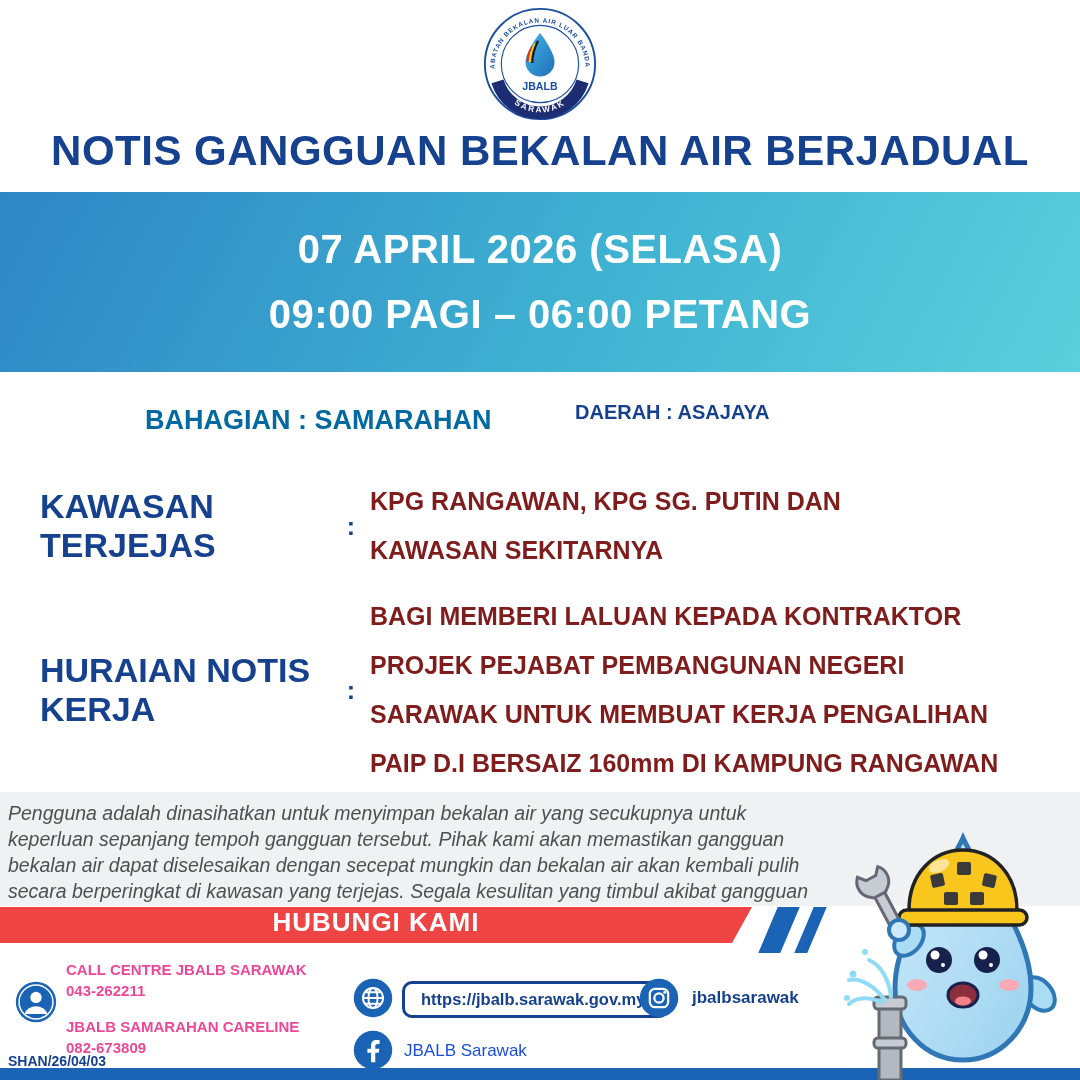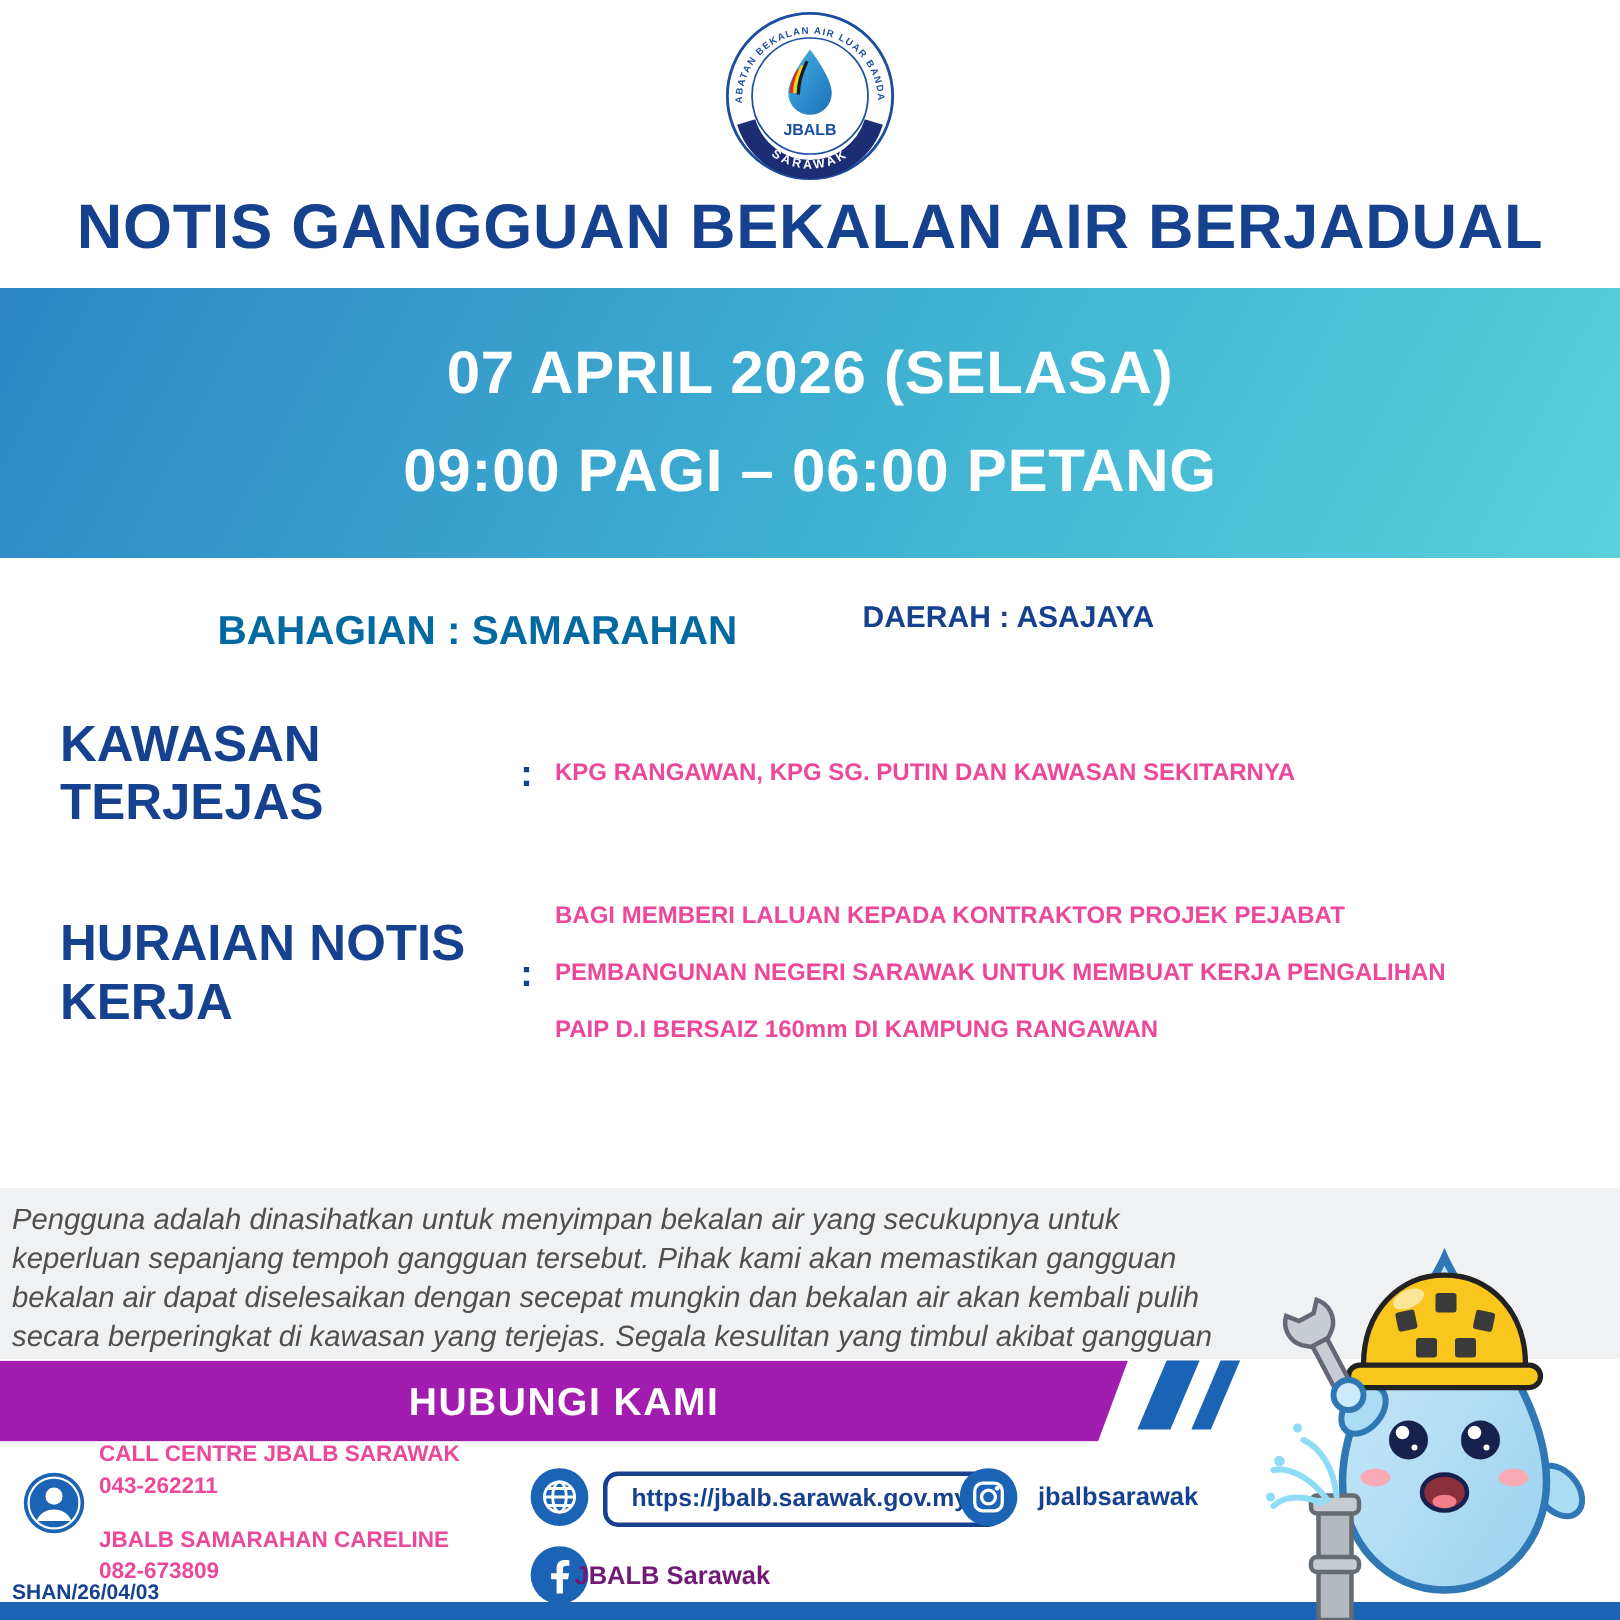--- a/index.html
+++ b/index.html
@@ -16,33 +16,33 @@
           background:linear-gradient(118deg,#2e86c5 0%,#3fb2d2 55%,#5bd0dc 100%);
           display:flex;flex-direction:column;align-items:center;justify-content:center;gap:20px}
   .banner .bline{color:#fff;font-weight:bold;font-size:40px;letter-spacing:.5px}
 
   .bahagian{position:absolute;left:145px;top:405px;font-size:27px;font-weight:bold;color:#0369a1}
   .daerah{position:absolute;left:575px;top:401px;font-size:20px;font-weight:bold;color:#15418f}
 
   .detail-row{position:absolute;left:40px;display:grid;grid-template-columns:292px 38px 650px;align-items:center}
   .detail-row .label{font-size:34px;font-weight:bold;color:#15418f}
   .detail-row .colon{font-size:25px;font-weight:bold;color:#15418f;text-align:center}
-  .detail-row .value{font-size:16px;font-weight:bold;color:#ec4899;line-height:38px}
+  .detail-row .value{font-size:25px;font-weight:bold;color:#7f1d1d;line-height:49px}
   .row-kawasan{top:477px}
   .row-huraian{top:592px}
   .row-kawasan .value{width:575px}
   .row-huraian .value{width:630px}
 
   .gray-band{position:absolute;top:792px;left:0;width:1080px;height:114px;background:#eff1f3}
   .disclaimer{position:absolute;left:8px;top:800px;width:810px;font-style:italic;
               font-size:19.5px;line-height:26px;color:#4f4f4f;font-weight:500}
 
-  .hubungi-bar{position:absolute;top:907px;left:0;width:752px;height:54px;background:#a21caf;
+  .hubungi-bar{position:absolute;top:907px;left:0;width:752px;height:36px;background:#ef4444;
                clip-path:polygon(0 0,100% 0,calc(100% - 20px) 100%,0 100%);
-               display:flex;align-items:center;justify-content:center}
+               display:flex;justify-content:center}
   .hubungi-bar span{color:#fff;font-size:26px;font-weight:bold;letter-spacing:1px}
   .bar-stripe{position:absolute;top:907px;height:46px;background:#1b63b4;transform:skewX(-23deg)}
   .stripe-1{left:768px;width:22px}
   .stripe-2{left:804px;width:13px}
 
   .icon{position:absolute;width:44px;height:44px}
   .icon svg{width:100%;height:100%}
   .ic-person{left:14px;top:980px}
   .ic-globe{left:352px;top:977px;width:42px;height:42px}
   .ic-ig{left:638px;top:977px;width:42px;height:42px}
@@ -50,21 +50,21 @@
 
   .c-label{position:absolute;font-size:15px;font-weight:bold;color:#ec4899;white-space:nowrap}
   .lbl-cc{left:66px;top:961px}
   .ph-cc{left:66px;top:982px}
   .lbl-cl{left:66px;top:1018px}
   .ph-cl{left:66px;top:1039px}
 
   .website-box{position:absolute;left:402px;top:981px;border:3px solid #15418f;border-radius:10px;
                padding:6px 16px;font-size:16.5px;font-weight:bold;color:#15418f;white-space:nowrap}
   .ig-label{position:absolute;left:692px;top:988px;font-size:17px;font-weight:bold;color:#15418f}
-  .fb-label{position:absolute;left:383px;top:1041px;font-size:17px;font-weight:bold;color:#701a75}
+  .fb-label{position:absolute;left:404px;top:1041px;font-size:17px;font-weight:normal;color:#1d4ed8}
 
   .ref-code{position:absolute;left:8px;top:1053px;font-size:14px;font-weight:bold;color:#15418f}
   .bottom-bar{position:absolute;left:0;top:1068px;width:1080px;height:12px;background:#1b63b4}
 
   .mascot{position:absolute;left:845px;top:788px;width:235px;height:292px;z-index:5}
   .mascot svg{width:100%;height:100%;overflow:visible}
 </style>
 </head>
 <body>
 

